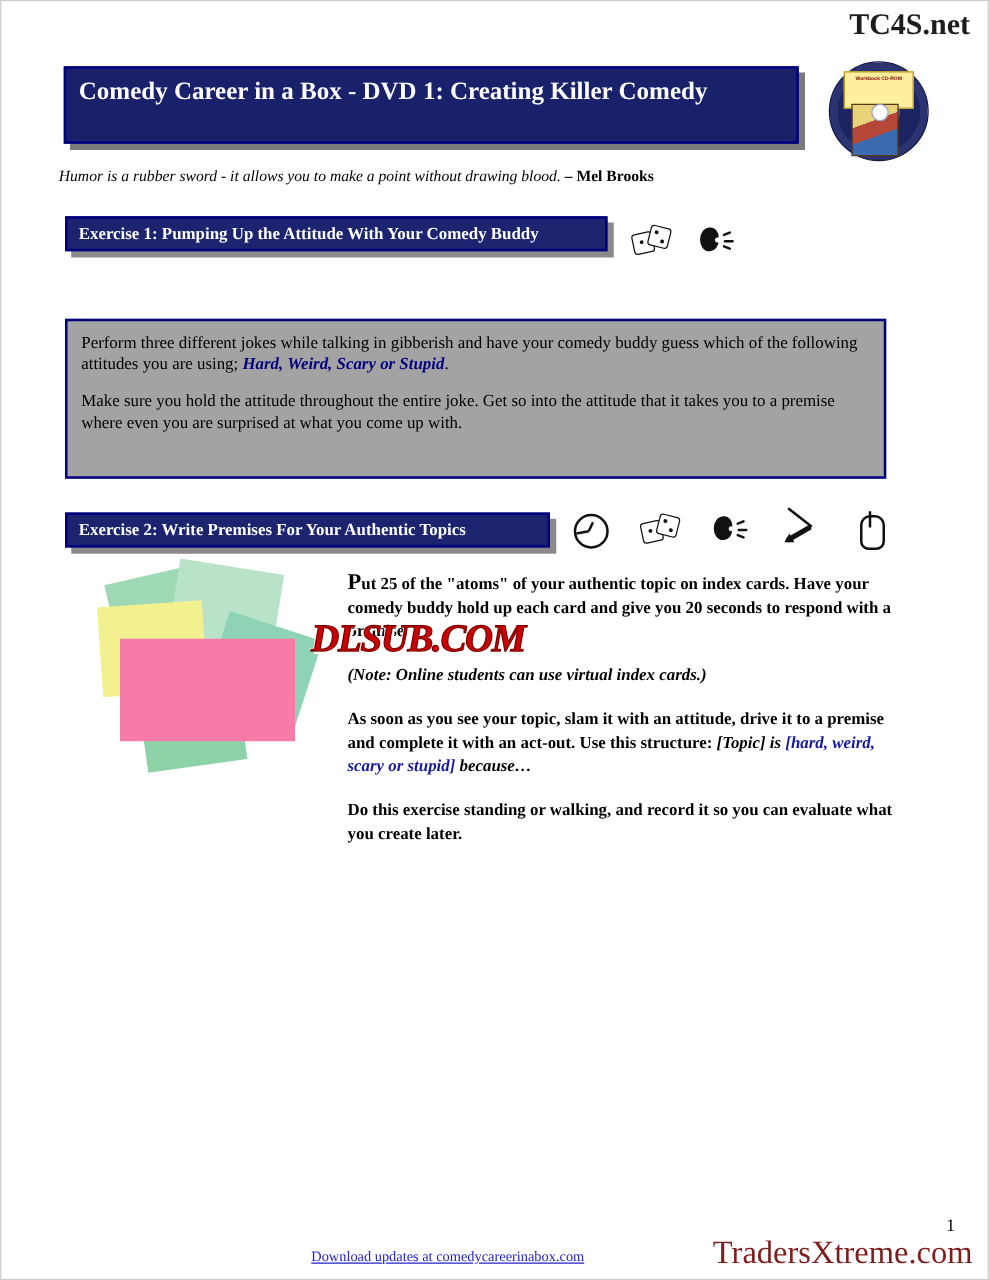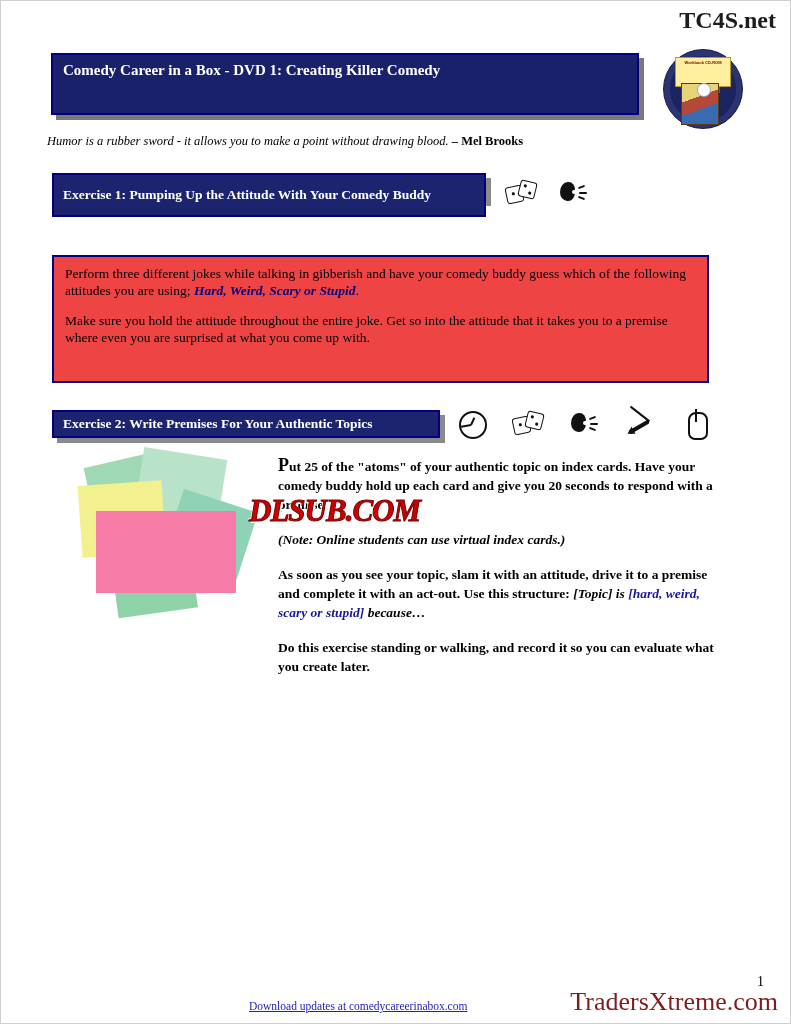--- a/index.html
+++ b/index.html
@@ -77,21 +77,21 @@
     width: 588px;
     height: 62px;
     background: #19216b;
     border: 2px solid #000080;
     box-sizing: border-box;
   }
   .title-line1 {
     position: absolute;
     left: 10px;
     top: 7px;
-    font-size: 15px;
+    font-size: 20px;
     font-weight: bold;
     color: #ffffff;
   }
   .title-line2 {
     position: absolute;
     left: 10px;
     top: 33px;
     font-size: 15px;
     font-weight: bold;
     color: #ffff00;
@@ -180,21 +180,21 @@
     align-items: center;
     padding-left: 9px;
   }
   .ex-label {
     font-size: 13.5px;
     font-weight: bold;
     color: #ffffff;
   }
 
   #ex1-shadow { left: 56px; top: 177px; width: 434px; height: 28px; }
-  #ex1-box    { left: 51px; top: 172px; width: 434px; height: 44px; }
+  #ex1-box    { left: 51px; top: 172px; width: 434px; height: 28px; }
   #ex2-shadow { left: 56px; top: 414px; width: 388px; height: 28px; }
   #ex2-box    { left: 51px; top: 409px; width: 388px; height: 28px; }
 
   
   .icon-row {
     position: absolute;
     display: flex;
     align-items: center;
   }
   #icons-ex1 { left: 505px; top: 177px; gap: 22px; }
@@ -284,21 +284,21 @@
     font-weight: bold;
   }
 
   
   .gray-box {
     position: absolute;
     left: 51px;
     top: 254px;
     width: 657px;
     height: 128px;
-    background: #ef4444;
+    background: #a3a3a3;
     border: 2px solid #000080;
     box-sizing: border-box;
     padding: 8px 11px;
   }
   .gray-box p {
     margin: 0 0 13px 0;
     font-size: 13.5px;
     line-height: 17px;
     color: #000000;
   }

